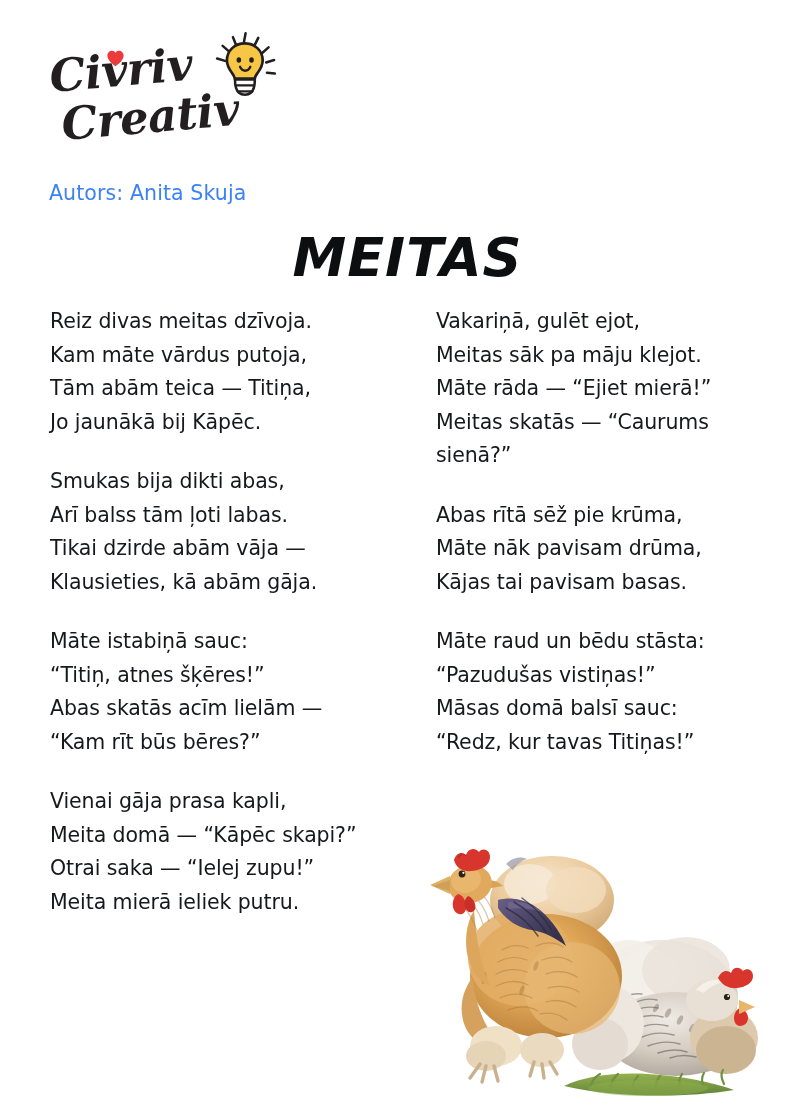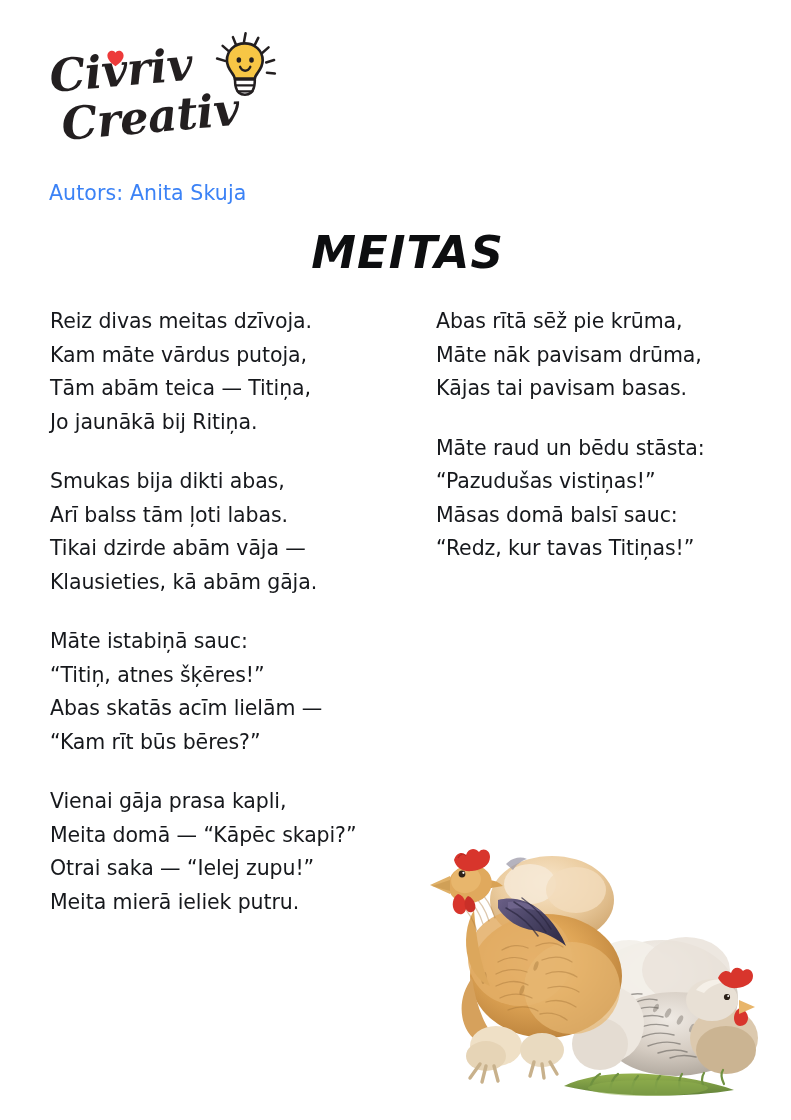--- a/index.html
+++ b/index.html
@@ -85,21 +85,21 @@
   
   .poem-title {
     position: absolute;
     left: 0;
     right: 0;
     top: 226px;
     text-align: center;
     font-family: "DejaVu Sans", sans-serif;
     font-weight: 700;
     font-style: italic;
-    font-size: 45px;
+    font-size: 54px;
     letter-spacing: 1px;
     color: #0d0e10;
     padding-left: 24px;
   }
 
   
   .columns {
     position: absolute;
     left: 0;
     top: 305px;
@@ -183,21 +183,21 @@
 
   <div class="poem-title">MEITAS</div>
 
   <div class="columns">
 
     <div class="col col-left">
       <div class="stanza">
         <div class="line">Reiz divas meitas dzīvoja.</div>
         <div class="line">Kam māte vārdus putoja,</div>
         <div class="line">Tām abām teica — Titiņa,</div>
-        <div class="line">Jo jaunākā bij Ritiņa.</div>
+        <div class="line">Jo jaunākā bij Kāpēc.</div>
       </div>
       <div class="stanza">
         <div class="line">Smukas bija dikti abas,</div>
         <div class="line">Arī balss tām ļoti labas.</div>
         <div class="line">Tikai dzirde abām vāja —</div>
         <div class="line">Klausieties, kā abām gāja.</div>
       </div>
       <div class="stanza">
         <div class="line">Māte istabiņā sauc:</div>
         <div class="line">“Titiņ, atnes šķēres!”</div>
@@ -206,20 +206,27 @@
       </div>
       <div class="stanza">
         <div class="line">Vienai gāja prasa kapli,</div>
         <div class="line">Meita domā — “Kāpēc skapi?”</div>
         <div class="line">Otrai saka — “Ielej zupu!”</div>
         <div class="line">Meita mierā ieliek putru.</div>
       </div>
     </div>
 
     <div class="col col-right">
+      <div class="stanza">
+        <div class="line">Vakariņā, gulēt ejot,</div>
+        <div class="line">Meitas sāk pa māju klejot.</div>
+        <div class="line">Māte rāda — “Ejiet mierā!”</div>
+        <div class="line">Meitas skatās — “Caurums</div>
+        <div class="line">sienā?”</div>
+      </div>
       <div class="stanza">
         <div class="line">Abas rītā sēž pie krūma,</div>
         <div class="line">Māte nāk pavisam drūma,</div>
         <div class="line">Kājas tai pavisam basas.</div>
       </div>
       <div class="stanza">
         <div class="line">Māte raud un bēdu stāsta:</div>
         <div class="line">“Pazudušas vistiņas!”</div>
         <div class="line">Māsas domā balsī sauc:</div>
         <div class="line">“Redz, kur tavas Titiņas!”</div>

